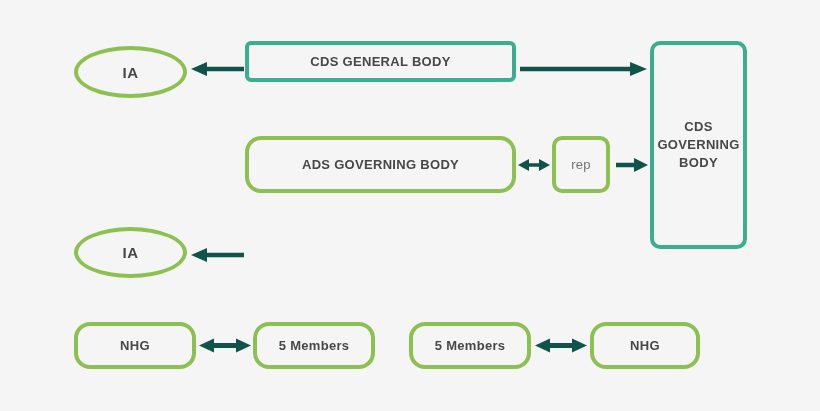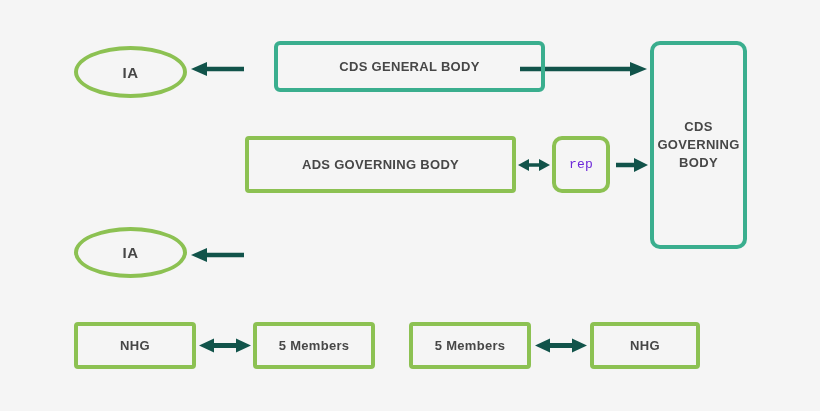--- a/index.html
+++ b/index.html
@@ -30,27 +30,27 @@
     color:var(--text);
     font-size:13px;
     font-weight:bold;
     letter-spacing:.3px;
     background:transparent;
   }
   .node.green{border:4px solid var(--green);}
   .node.teal{border:4px solid var(--teal);}
   .ellipse{border-radius:50%;font-size:15px;letter-spacing:.5px;}
   .r6{border-radius:6px;}
-  .r8{border-radius:4px;}
+  .r8{border-radius:16px;}
   .r10{border-radius:10px;align-items:center;}
-  .node.regular{font-weight:normal;color:#6d28d9;letter-spacing:.2px;font-family:Liberation Mono, monospace;}
+  .node.regular{font-weight:normal;color:#737373;letter-spacing:.2px;}
   .multiline{line-height:18px;padding:0 5px;}
   
   .ia-top        {left:74px;  top:46px;  width:113px; height:52px;}
-  .cds-general   {left:245px; top:41px;  width:271px; height:51px;margin-left:29px;}
+  .cds-general   {left:245px; top:41px;  width:271px; height:41px;}
   .cds-governing {left:650px; top:41px;  width:97px;  height:208px;}
   .ads-governing {left:245px; top:136px; width:271px; height:57px;}
   .rep           {left:552px; top:136px; width:58px;  height:57px; border-width:5px;}
   .ia-bottom     {left:74px;  top:227px; width:113px; height:51px;}
   .ads-general   {left:245px; top:228px; width:271px; height:56px;}
   .nhg-left      {left:74px;  top:322px; width:122px; height:47px;}
   .members-left  {left:253px; top:322px; width:122px; height:47px;}
   .members-right {left:409px; top:322px; width:122px; height:47px;}
   .nhg-right     {left:590px; top:322px; width:110px; height:47px;}
   svg.connectors{position:absolute;left:0;top:0;width:820px;height:411px;pointer-events:none;}

